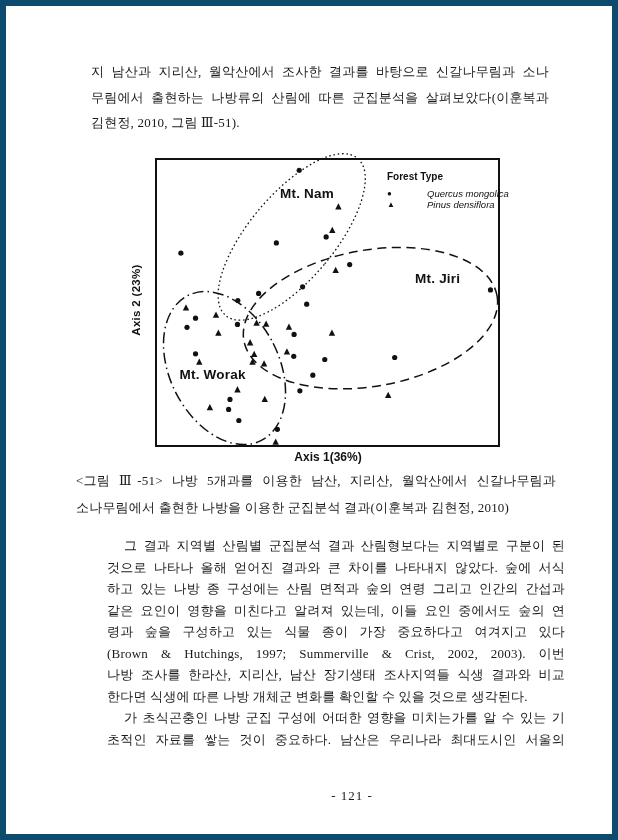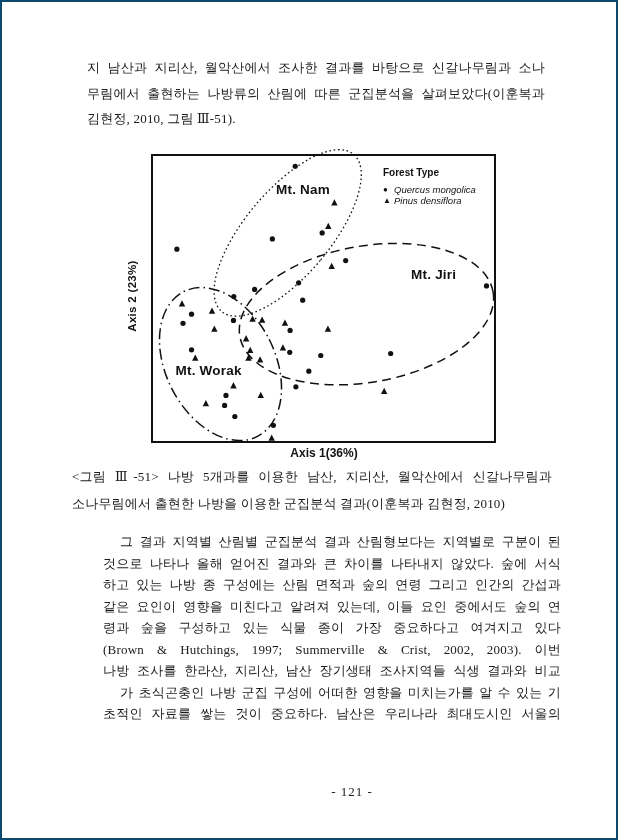--- a/index.html
+++ b/index.html
@@ -1,18 +1,18 @@
 <!DOCTYPE html>
 <html><head>
 <meta charset="utf-8">
 <style>
   html,body { margin:0; padding:0; background:#9e9e9e; }
   .page {
     position:relative; width:618px; height:840px; margin:0 auto;
-    background:#ffffff; border:2px solid #0c4a6e; box-sizing:border-box;
+    background:#ffffff; border:6px solid #0c4a6e; box-sizing:border-box;
     overflow:hidden;
     font-family:"Liberation Serif","DejaVu Serif",serif; color:#1a1a1a;
   }
   
   .textblock { position:absolute; font-size:13px; }
   .tline { text-align:justify; text-align-last:justify; letter-spacing:0.2px; }
   .tline.last { text-align-last:left; }
   .intro { left:85px; top:53px; width:458px; }
   .intro .tline { line-height:25.5px; }
   .body-text { left:85px; top:529px; width:458px;margin-left:16px; }
@@ -48,21 +48,21 @@
   }
   .legend { position:absolute; left:230px; top:11px; }
   .legend-title {
     font-family:"Liberation Sans","DejaVu Sans",sans-serif;
     font-weight:bold; font-size:10px; color:#111; margin-bottom:6px;
   }
   .legend-row { display:flex; align-items:center; height:11px; }
   .legend-marker { width:11px; font-size:8px; color:#111; text-align:left; line-height:11px; }
   .legend-text {
     font-family:"Liberation Sans","DejaVu Sans",sans-serif;
-    font-style:italic; font-size:9.5px; color:#111; white-space:nowrap;
+    font-style:italic; font-size:9.5px; color:#111; white-space:nowrap;margin-left:29px;
   }
   
   .page-number {
     position:absolute; left:0; top:782px; width:100%;
     text-align:center; font-size:13px; color:#1a1a1a; letter-spacing:1px;padding-left:43px;
   }
 </style>
 </head>
 <body>
 
@@ -154,20 +154,21 @@
 
   <div class="textblock body-text">
     <div class="para-indent">
         <div class="tline">그 결과 지역별 산림별 군집분석 결과 산림형보다는 지역별로 구분이 된</div>
         <div class="tline">것으로 나타나 올해 얻어진 결과와 큰 차이를 나타내지 않았다. 숲에 서식</div>
         <div class="tline">하고 있는 나방 종 구성에는 산림 면적과 숲의 연령 그리고 인간의 간섭과</div>
         <div class="tline">같은 요인이 영향을 미친다고 알려져 있는데, 이들 요인 중에서도 숲의 연</div>
         <div class="tline">령과 숲을 구성하고 있는 식물 종이 가장 중요하다고 여겨지고 있다</div>
         <div class="tline">(Brown &amp; Hutchings, 1997; Summerville &amp; Crist, 2002, 2003). 이번</div>
         <div class="tline">나방 조사를 한라산, 지리산, 남산 장기생태 조사지역들 식생 결과와 비교</div>
+        <div class="tline last">한다면 식생에 따른 나방 개체군 변화를 확인할 수 있을 것으로 생각된다.</div>
       </div>
     <div class="para-indent">
         <div class="tline">가 초식곤충인 나방 군집 구성에 어떠한 영향을 미치는가를 알 수 있는 기</div>
         <div class="tline">초적인 자료를 쌓는 것이 중요하다. 남산은 우리나라 최대도시인 서울의</div>
       </div>
   </div>
 
   <div class="page-number">- 121 -</div>
 
 </div>

